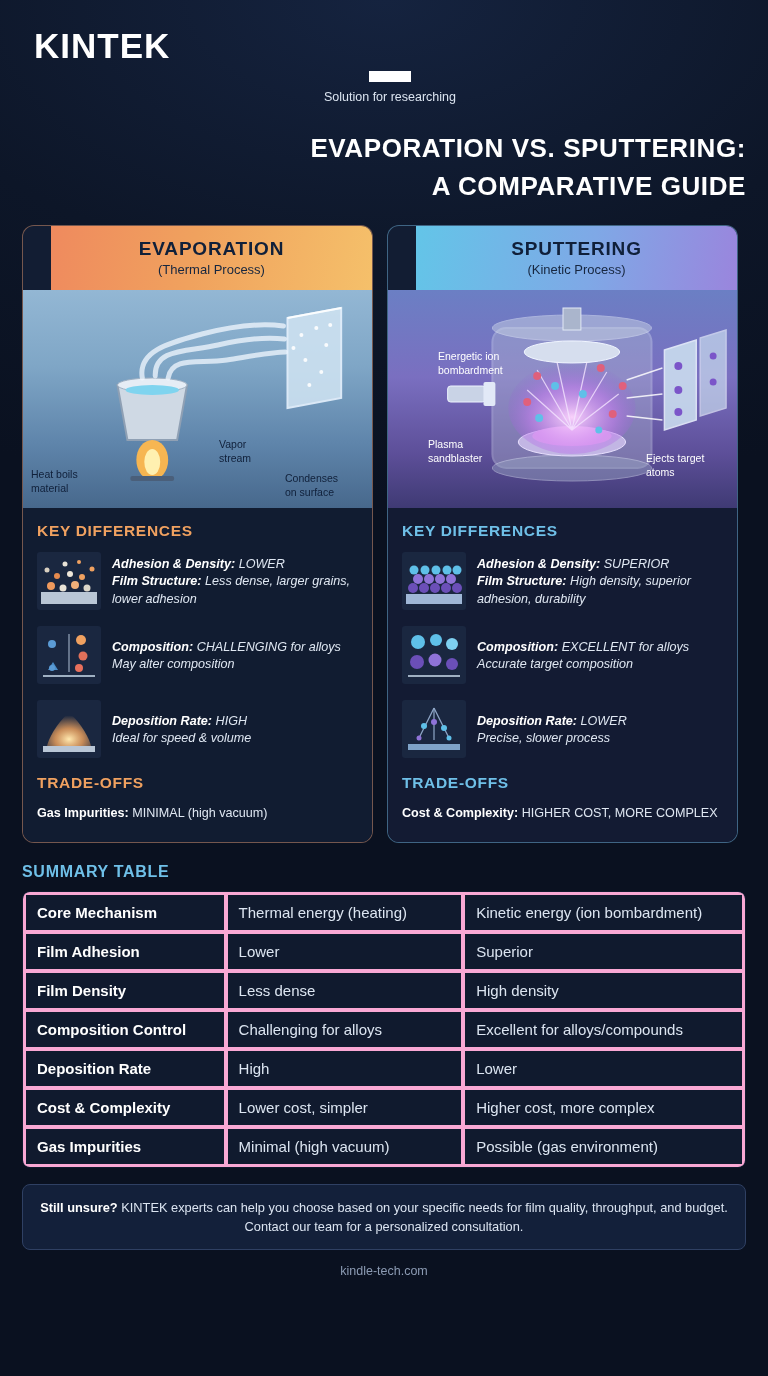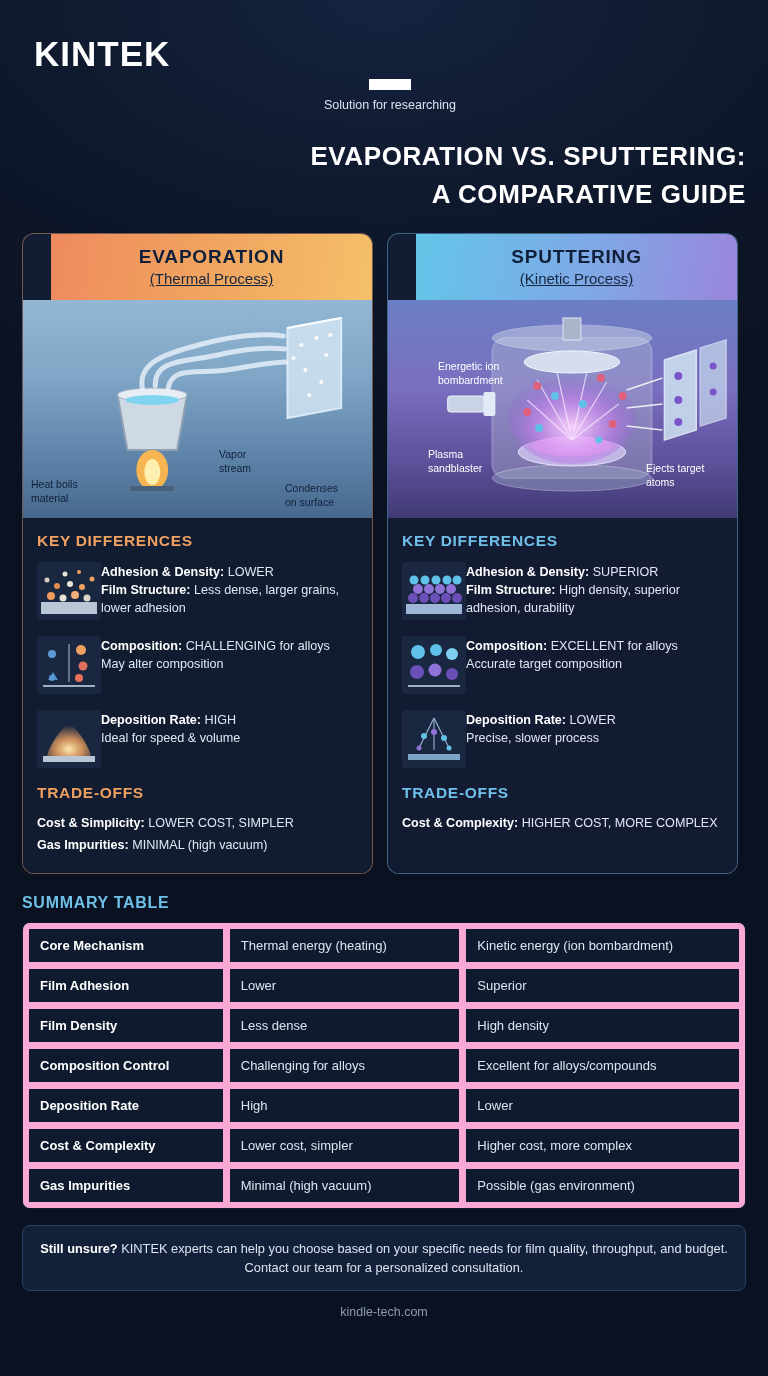--- a/index.html
+++ b/index.html
@@ -14,21 +14,21 @@
   .page {
     position: relative;
     width: 768px;
     height: 1376px;
     background:
       radial-gradient(ellipse 900px 500px at 50% 0%, #15233f 0%, #0d1628 55%, #0a1120 100%);
     padding: 0 22px;
   }
 
   
-  .brand { padding-top: 34px; padding-left: 12px; }
+  .brand { padding-top: 26px; padding-left: 12px; }
   .brand-name {
     font-size: 35px;
     font-weight: bold;
     letter-spacing: 1px;
     color: #ffffff;
   }
   .brand-sub {
     margin-top: 5px;
     display: flex;
     align-items: center;
@@ -76,24 +76,23 @@
   }
   .card-head.evap { background: linear-gradient(100deg,#ef8a5e 0%, #f0a25e 45%, #f5c06a 100%); }
   .card-head.sput { background: linear-gradient(100deg,#63c5e8 0%, #7fa8e6 55%, #9a85dd 100%); }
   .card-head h2 {
     font-size: 19px;
     font-weight: bold;
     letter-spacing: 0.8px;
     color: #10203a;
   }
   .card-head .sub {
-    font-size: 15px;
+    font-size: 13px;
     margin-top: 2px;
     color: #16263f;
-    text-decoration: underline;
   }
 
   
   .illus { position: relative; height: 218px; overflow: hidden; }
   .illus.evap { background: linear-gradient(180deg,#93b7d4 0%, #7fa6c6 35%, #5f85ab 70%, #47688c 100%); }
   .illus.sput { background: linear-gradient(180deg,#6b7fc4 0%, #7a6fc0 40%, #5d4f99 75%, #3f3a74 100%); }
   .illus svg { position: absolute; inset: 0; width: 100%; height: 100%; }
   .ilabel {
     position: absolute;
     font-size: 10.5px;
@@ -109,21 +108,21 @@
   .sect-title {
     text-align: left;
     font-size: 15.5px;
     font-weight: bold;
     letter-spacing: 0.7px;
     margin-bottom: 12px;
   }
   .sect-title.evap { color: #f0a160; }
   .sect-title.sput { color: #6fc0e8; }
 
-  .feature { display: flex; align-items: flex-start; margin-bottom: 16px; }
+  .feature { display: flex; gap: 11px; align-items: center; margin-bottom: 16px; font-style: italic; }
   .fthumb { width: 64px; height: 58px; flex: none; border-radius: 3px; overflow: hidden; }
   .fthumb svg { width: 100%; height: 100%; display: block; }
   .ftext { font-size: 12.6px; line-height: 1.42; color: #dfe7f2; padding-top: 2px; }
   .ftext b { color: #ffffff; }
 
   .tradeoffs { margin-top: 4px; }
   .to-line { font-size: 12.6px; line-height: 1.45; color: #dfe7f2; margin-bottom: 3px; }
   .to-line b { color: #ffffff; }
 
   
@@ -137,23 +136,23 @@
   }
   table {
     width: 100%;
     border-collapse: collapse;
     background: #101a2e;
     border: 1px solid #2b3a56;
     border-radius: 8px;
     overflow: hidden;
   }
   td {
-    border: 7px solid #f9a8d4;
+    border: 4px solid #f9a8d4;
     padding: 9px 11px;
-    font-size: 13px;
+    font-size: 15px;
     color: #dce5f1;
     vertical-align: middle;
   }
   td.rowhead { font-weight: bold; color: #ffffff; width: 28%; }
   td.c2 { width: 33%; }
 
   
   .cta {
     margin-top: 16px;
     border: 1px solid #2f4063;
@@ -305,24 +304,20 @@
           </div>
           <div class="ftext">
             <b>Deposition Rate: </b>
             <span>HIGH</span><br>
             <span>Ideal for speed &amp; volume</span>
           </div>
         </div>
 
         <div class="sect-title evap" style="margin-top:14px;">TRADE-OFFS</div>
         <div class="tradeoffs">
-          <div class="to-line">
-            <b>Cost &amp; Simplicity: </b>
-            <span>LOWER COST, SIMPLER</span>
-          </div>
           <div class="to-line">
             <b>Gas Impurities: </b>
             <span>MINIMAL (high vacuum)</span>
           </div>
         </div>
       </div>
     </div>
 
     <div class="card sput">
       <div class="card-head sput">

